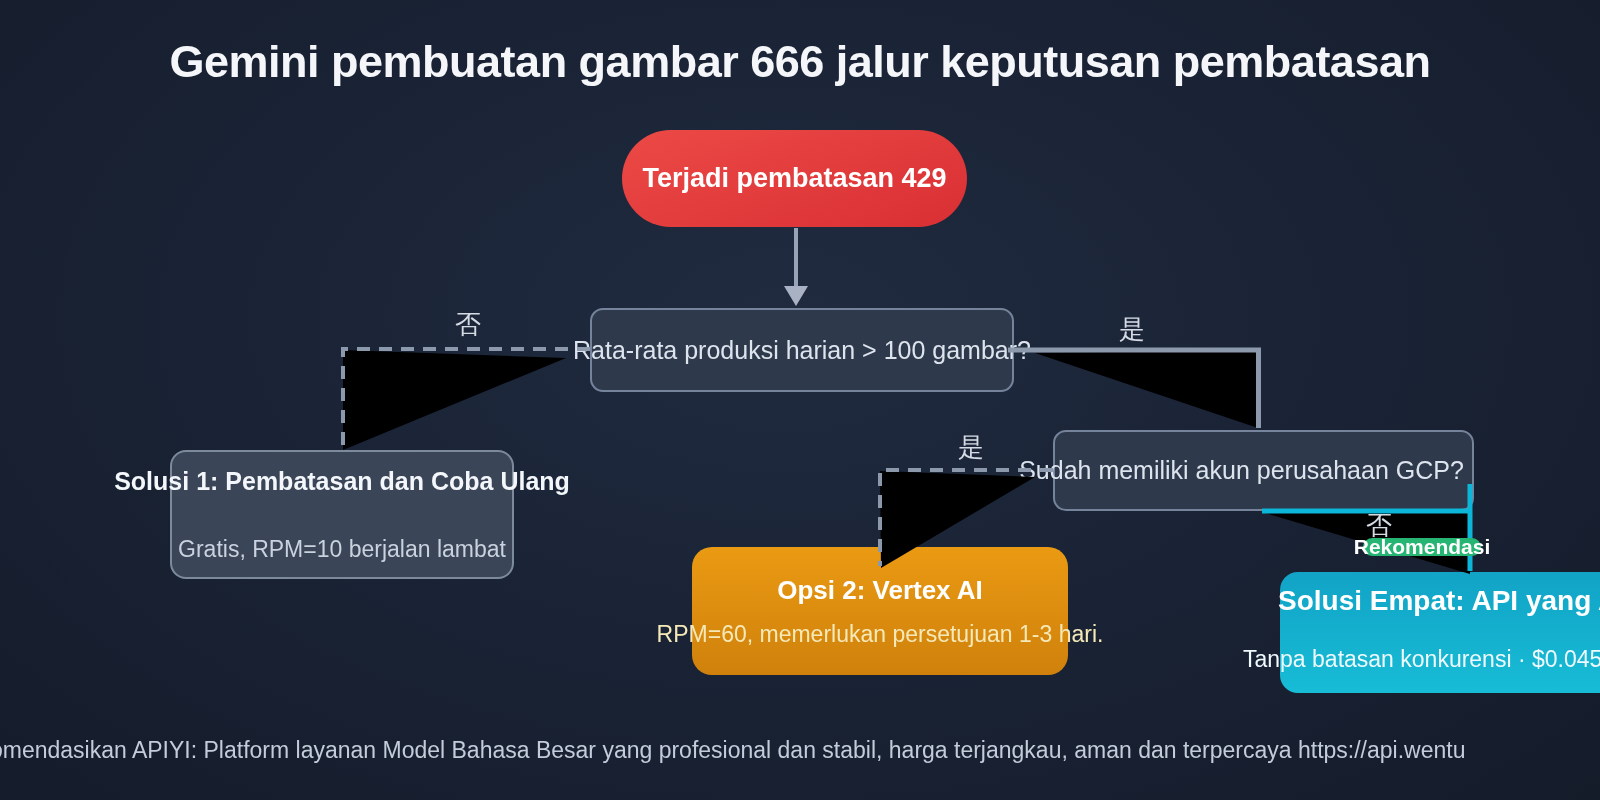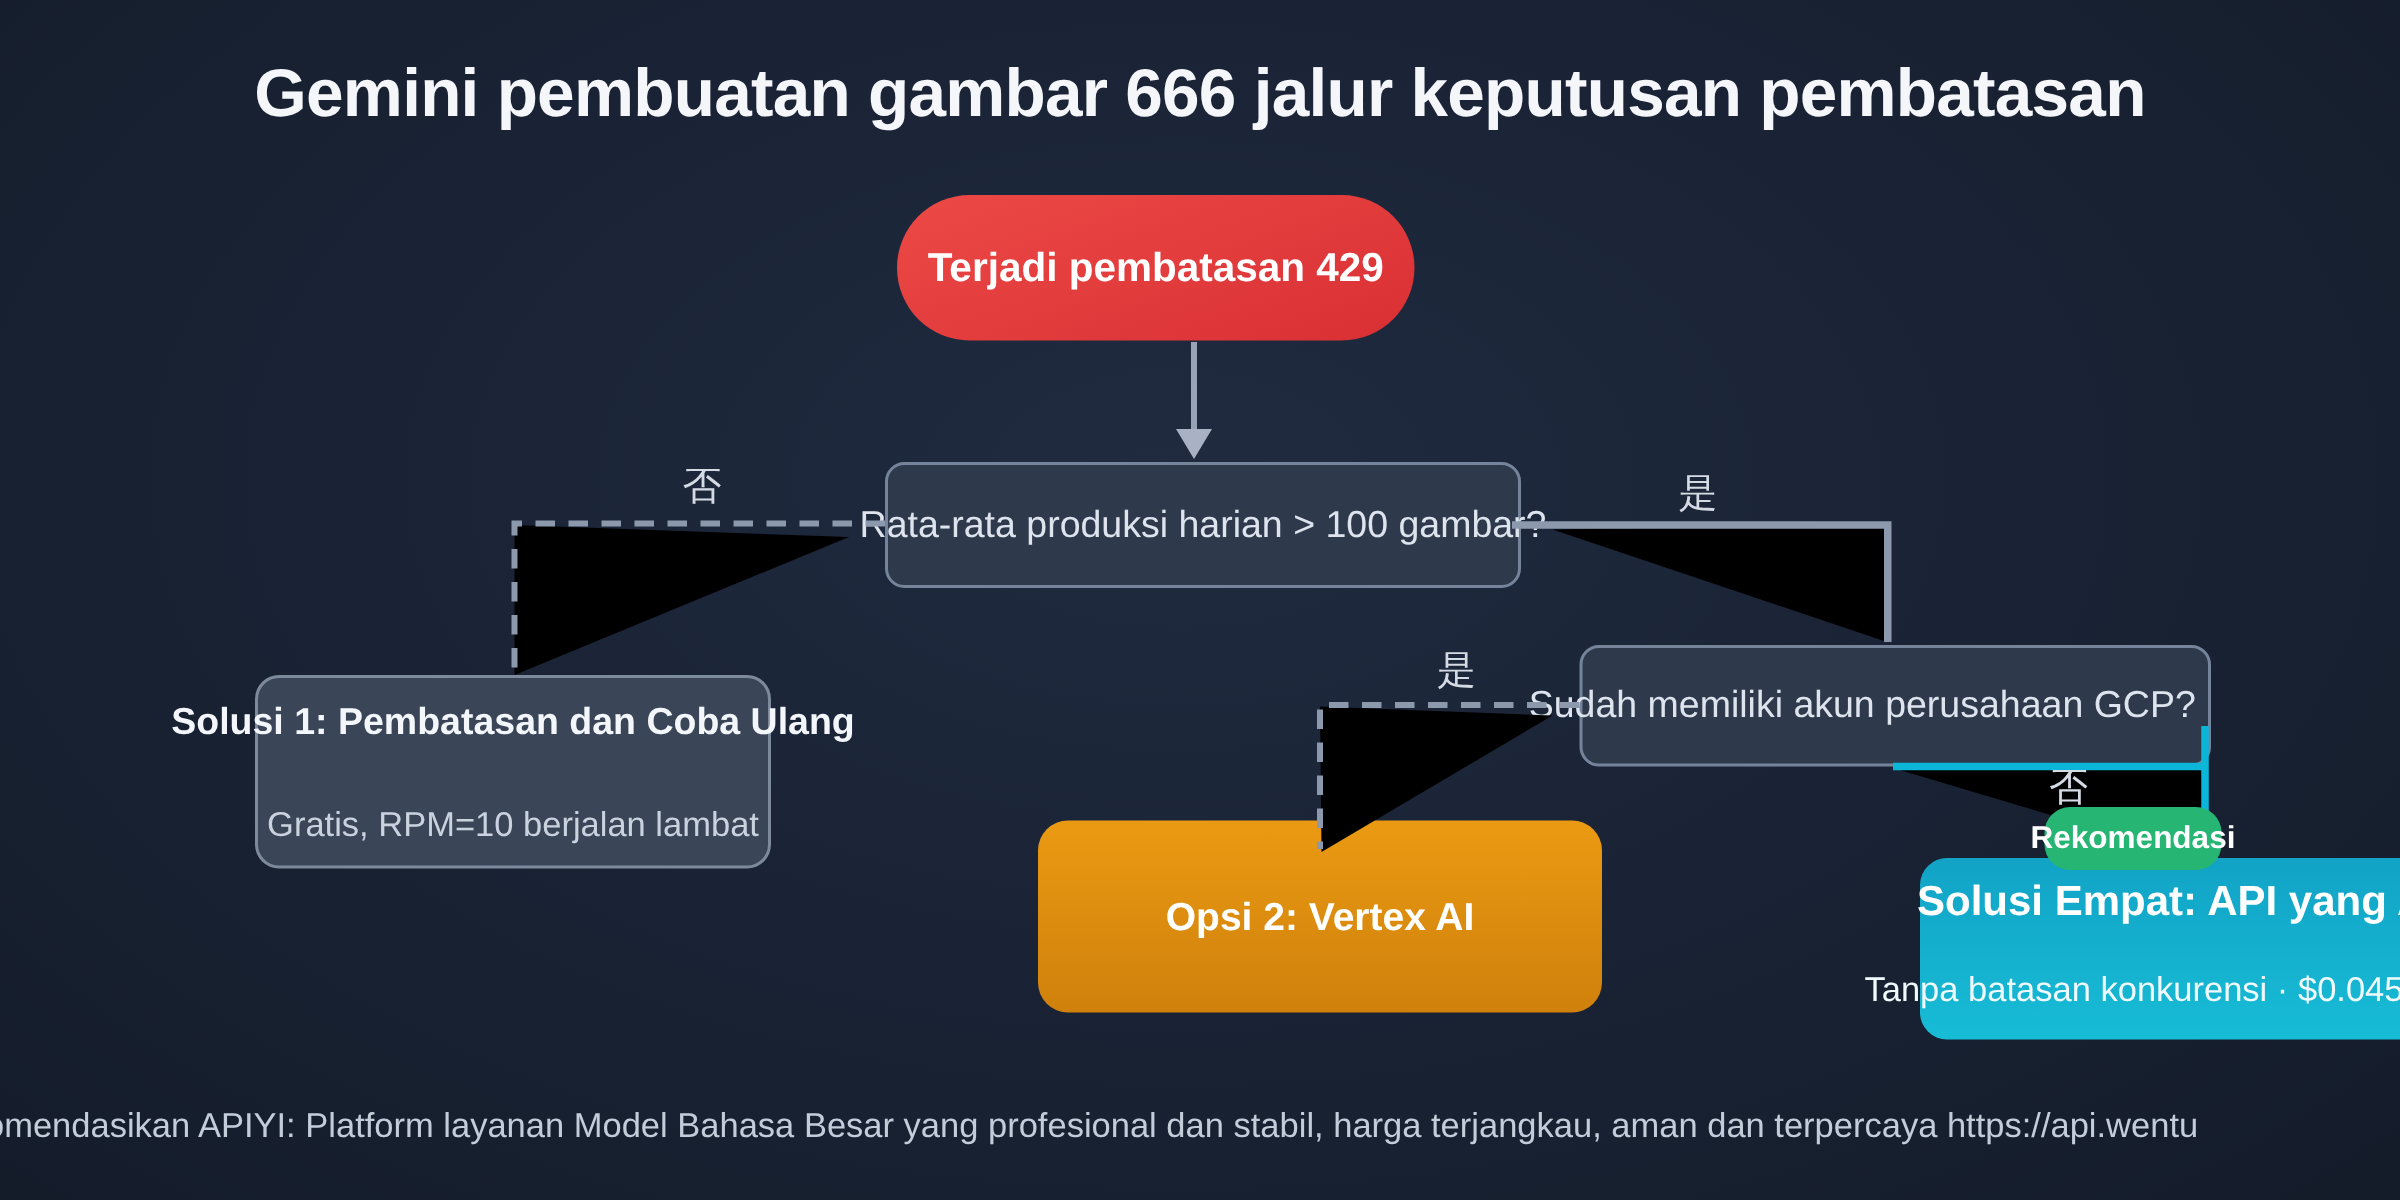--- a/index.html
+++ b/index.html
@@ -15,21 +15,21 @@
   .page-title{
     position:absolute;left:0;top:36px;width:1600px;margin:0;
     text-align:center;color:#f4f6f9;font-size:45px;font-weight:bold;
     letter-spacing:-0.5px;z-index:1;
   }
   .node{position:absolute;display:flex;align-items:center;justify-content:center;z-index:1;}
   .node .lbl{white-space:nowrap;}
 
   
   .start{
-    left:598px;top:130px;width:345px;height:97px;border-radius:49px;
+    left:622px;top:130px;width:345px;height:97px;border-radius:49px;
     background:linear-gradient(160deg,#ec4a46 0%,#d92f34 100%);
   }
   .start .lbl{color:#ffffff;font-size:27px;font-weight:bold;}
 
   
   .q{
     background:#2e3a4c;border:2px solid #75839b;border-radius:13px;
   }
   .q .lbl{color:#dde4ee;font-size:25px;}
   .q1{left:590px;top:308px;width:420px;height:80px;}
@@ -67,21 +67,21 @@
     transform:translate(-50%,-50%);white-space:nowrap;
     font-family:"Liberation Sans","DejaVu Sans",sans-serif;
   }
   .el-no1{left:468px;top:324px;}
   .el-yes1{left:1132px;top:329px;}
   .el-yes2{left:971px;top:447px;}
   .el-no2{left:1379px;top:525px;}
 
   
   .badge{
-    position:absolute;left:1363px;top:538px;width:118px;height:42px;
+    position:absolute;left:1363px;top:538px;width:118px;height:18px;
     border-radius:17px;background:#27b573;z-index:4;
     display:flex;align-items:center;justify-content:center;
   }
   .badge span{white-space:nowrap;color:#ffffff;font-weight:bold;font-size:21px;}
 
   
   .footer-note{
     position:absolute;left:-10px;top:737px;z-index:1;
     white-space:nowrap;color:#c3cdd9;font-size:23px;
   }
@@ -105,20 +105,21 @@
     <span class="t">Solusi 1: Pembatasan dan Coba Ulang</span>
     <span class="s">Gratis, RPM=10 berjalan lambat</span>
   </div>
 
   <div class="node q q2">
     <span class="lbl">Sudah memiliki akun perusahaan GCP?</span>
   </div>
 
   <div class="node card opt2">
     <span class="t">Opsi 2: Vertex AI</span>
+    <span class="s">RPM=60, memerlukan persetujuan 1-3 hari.</span>
   </div>
 
   <div class="node card sol4">
     <span class="t">Solusi Empat: API yang A</span>
     <span class="s">Tanpa batasan konkurensi · $0.045</span>
   </div>
 
   <svg class="edges" width="1600" height="800" viewBox="0 0 1600 800">
 
     <polygon points="343,350 566,358 343,450" fill="#000000"></polygon>

